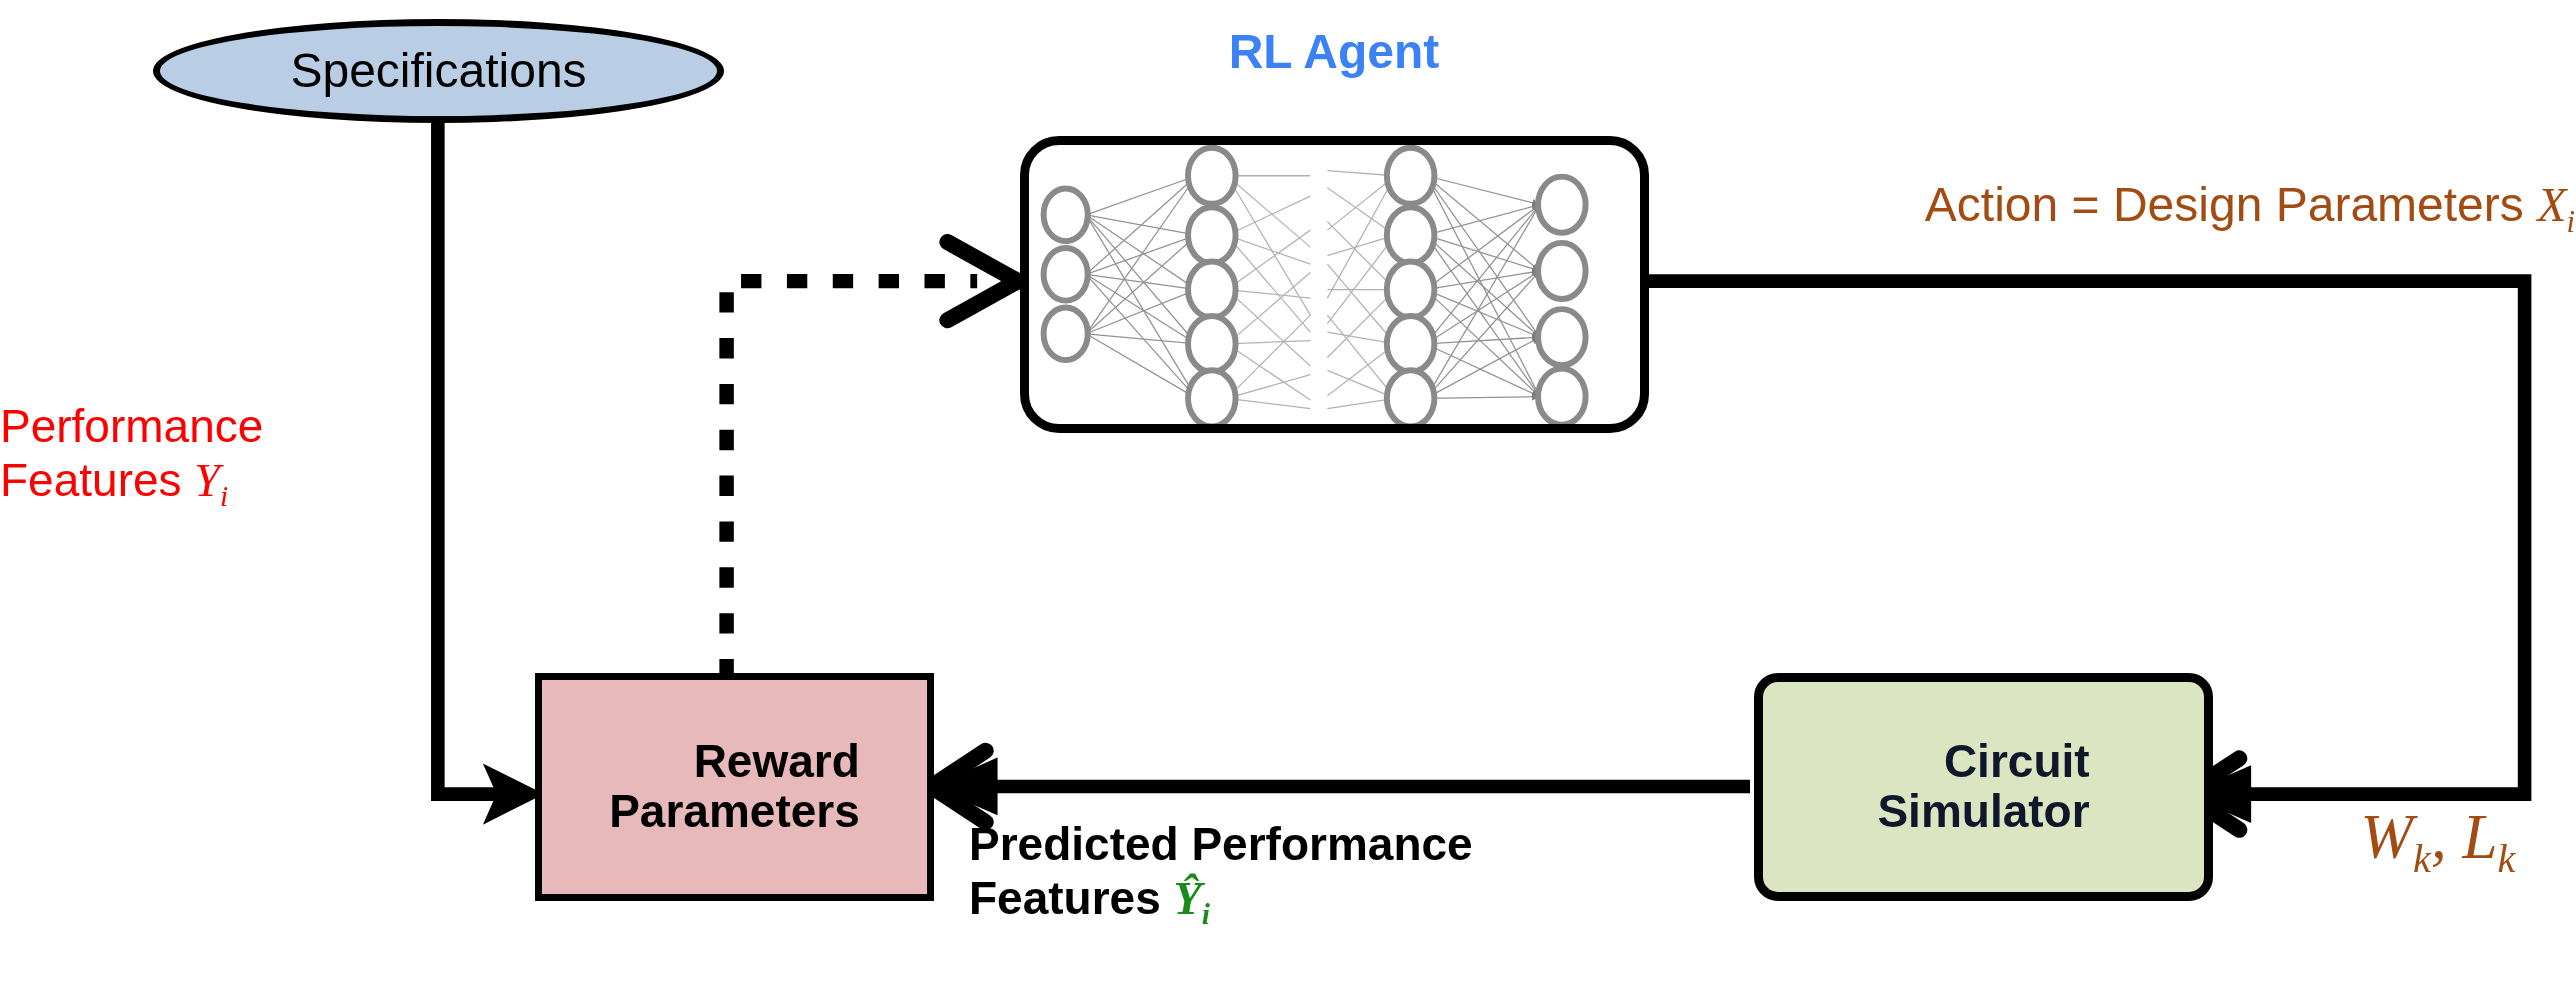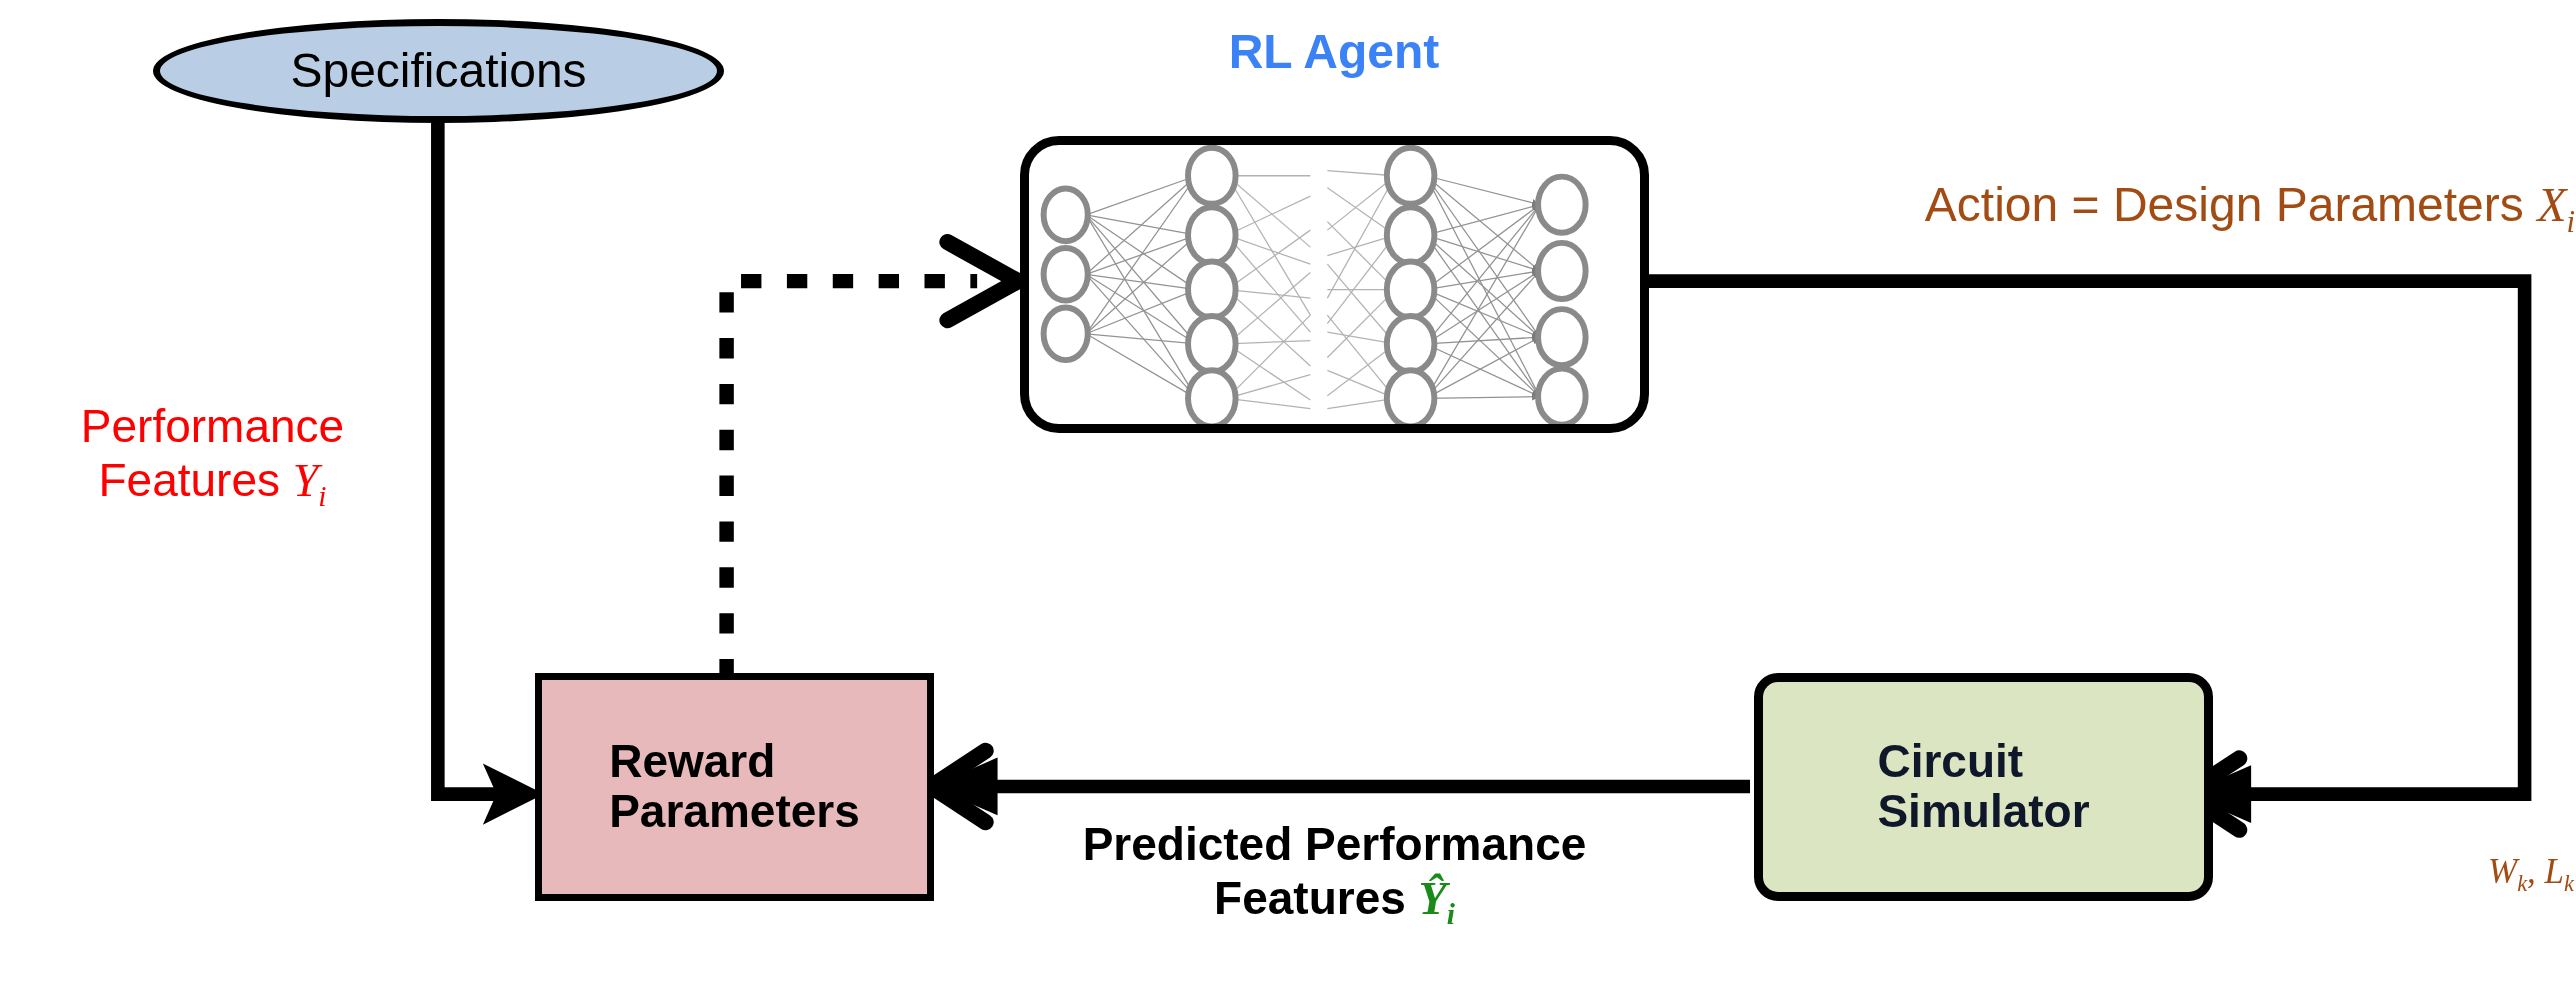--- a/index.html
+++ b/index.html
@@ -20,21 +20,21 @@
     left: 0; top: 0;
     width: 2576px;
     height: 992px;
   }
   .node {
     position: absolute;
     box-sizing: border-box;
     display: flex;
     align-items: center;
     justify-content: center;
-    text-align: left;
+    text-align: right;
     line-height: 1.08;
   }
 
   
   #spec-ellipse {
     left: 153px; top: 18.7px;
     width: 571px; height: 104px;
     border: 7.6px solid #000000;
     border-radius: 50% / 50%;
     background: #b9cde4;
@@ -80,21 +80,21 @@
     border-radius: 24px;
     background: #dbe5c2;
     font-size: 46px;
     font-weight: bold;
     color: #0f172a;
   }
 
   
   .label {
     position: absolute;
-    text-align: center;
+    text-align: left;
     line-height: 1.18;
   }
   #label-action {
     left: 1657px; top: 177px;
     width: 918px;
     text-align: right;
     font-size: 48px;
     color: #a24c13;
   }
   #label-performance {
@@ -111,24 +111,24 @@
     color: #9e3c3c;
   }
   #label-predicted {
     left: 969px; top: 817px;
     width: 731px;
     font-size: 46px;
     color: #000000;
     font-weight: bold;
   }
   #label-wl {
-    left: 2302px; top: 850px;
+    left: 2302px; top: 799px;
     width: 272px;
-    text-align: right;
-    font-size: 35px;
+    text-align: center;
+    font-size: 63px;
     color: #a24c13;
   }
 
   .mi { font-family: "Liberation Serif", serif; font-style: italic; }
   .sub {
     font-family: "Liberation Serif", serif;
     font-style: italic;
     font-size: 0.64em;
     vertical-align: sub;
   }

